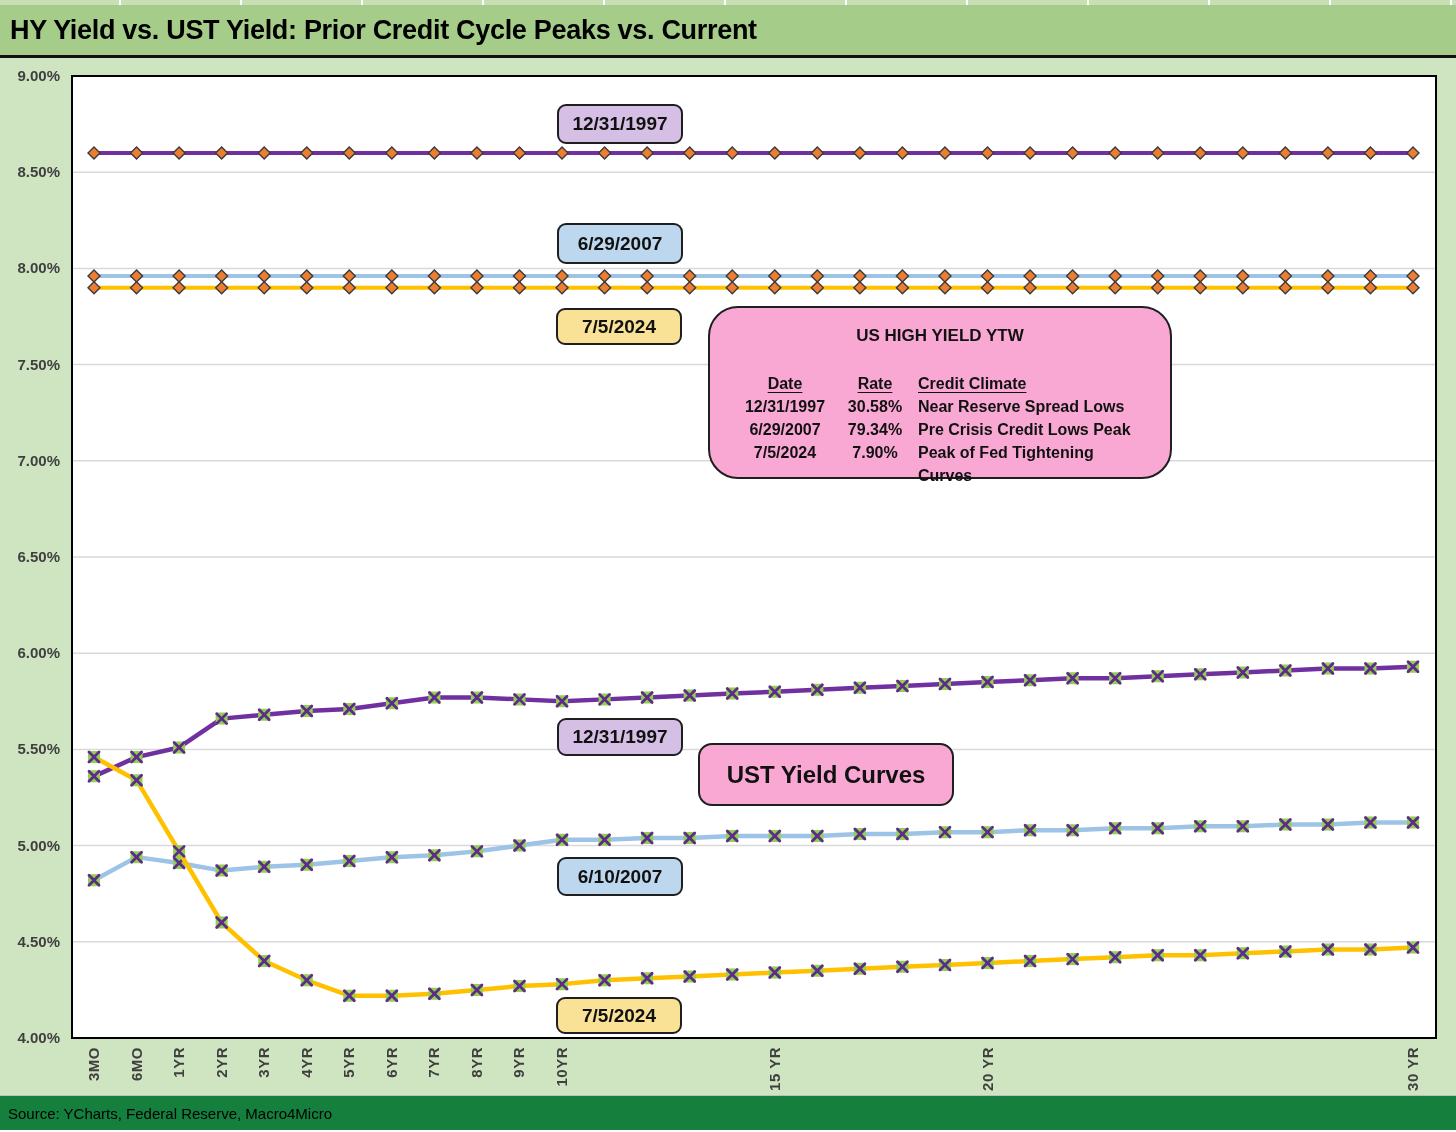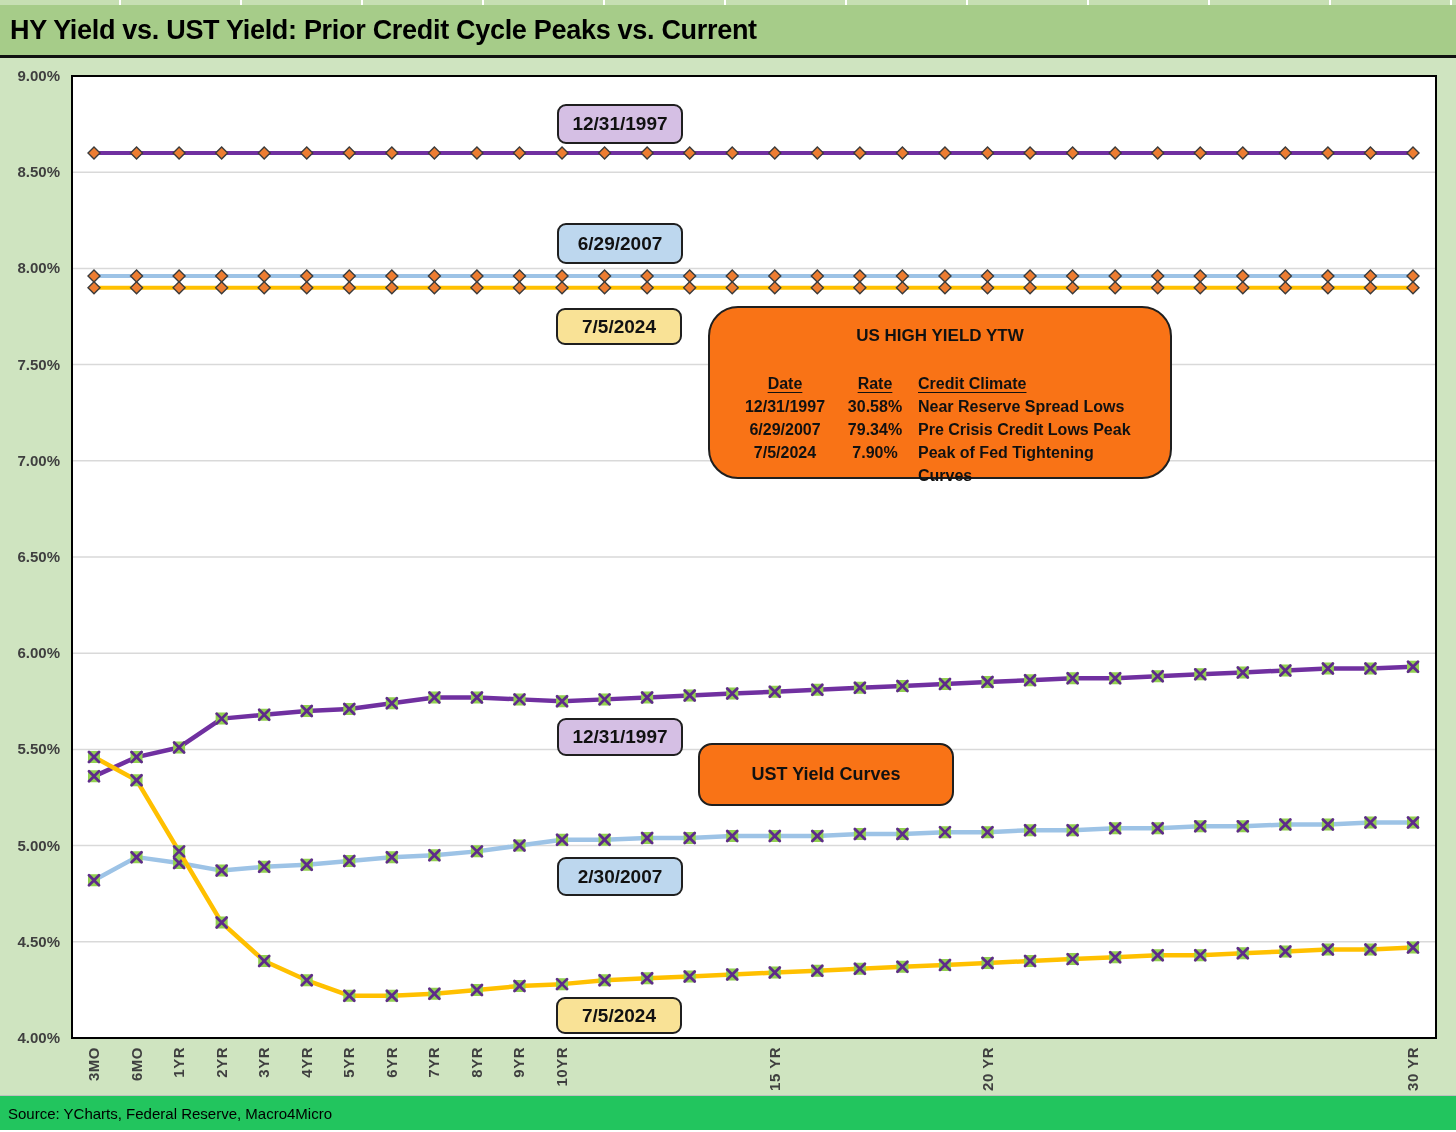--- a/index.html
+++ b/index.html
@@ -32,44 +32,44 @@
   .tag{
     position:absolute;border:2px solid #1f1f1f;border-radius:9px;
     display:flex;align-items:center;justify-content:center;
     font-weight:bold;font-size:19px;color:#111;box-sizing:border-box;
   }
   .tag.purple{background:#D5BFE4;}
   .tag.blue{background:#BDD7EE;}
   .tag.yellow{background:#F9E296;}
 
   .big-box{
-    position:absolute;border:2px solid #1f1f1f;background:#f97316;
+    position:absolute;border:2px solid #1f1f1f;background:#f9a8d4;
     box-sizing:border-box;color:#111;
   }
   .ust-box{
     left:698px;top:685px;width:256px;height:63px;border-radius:14px;
     display:flex;align-items:center;justify-content:center;
-    font-weight:bold;font-size:18px;
+    font-weight:bold;font-size:24px;
   }
   .info-box{
     left:708px;top:248px;width:464px;height:173px;border-radius:30px;
     padding:0 20px;
   }
   .ib-title{
     padding-top:16px;text-align:center;font-weight:bold;font-size:17px;line-height:24px;
   }
   .ib-table{margin-top:24px;}
   .ib-row{display:flex;line-height:23px;font-size:16px;font-weight:bold;}
   .ib-col-date{width:110px;text-align:center;}
   .ib-col-rate{width:70px;text-align:center;}
   .ib-col-climate{flex:1;text-align:left;padding-left:8px;}
   .ib-head span{text-decoration:underline;text-underline-offset:3px;}
 
   .source-bar{
-    height:34px;background:#22c55e;display:flex;align-items:center;padding-left:8px;
+    height:34px;background:#15803d;display:flex;align-items:center;padding-left:8px;
   }
   .source-bar span{font-size:15px;color:#000;}
 </style>
 </head>
 <body>
 
 <div class="screen">
 
   <div class="top-strip"></div>
 
@@ -552,21 +552,21 @@
         <div class="ib-row">
           <div class="ib-col-date">7/5/2024</div>
           <div class="ib-col-rate">7.90%</div>
           <div class="ib-col-climate">Peak of Fed Tightening Curves</div>
         </div>
       </div>
     </div>
 
     <div class="tag purple" style="left:557px;top:660px;width:126px;height:38px;">12/31/1997</div>
     <div class="big-box ust-box">UST Yield Curves</div>
-    <div class="tag blue" style="left:557px;top:799px;width:126px;height:39px;">2/30/2007</div>
+    <div class="tag blue" style="left:557px;top:799px;width:126px;height:39px;">6/10/2007</div>
     <div class="tag yellow" style="left:556px;top:939px;width:126px;height:37px;">7/5/2024</div>
 
   </div>
 
   <div class="source-bar">
     <span>Source: YCharts, Federal Reserve, Macro4Micro</span>
   </div>
 
 </div>
 

